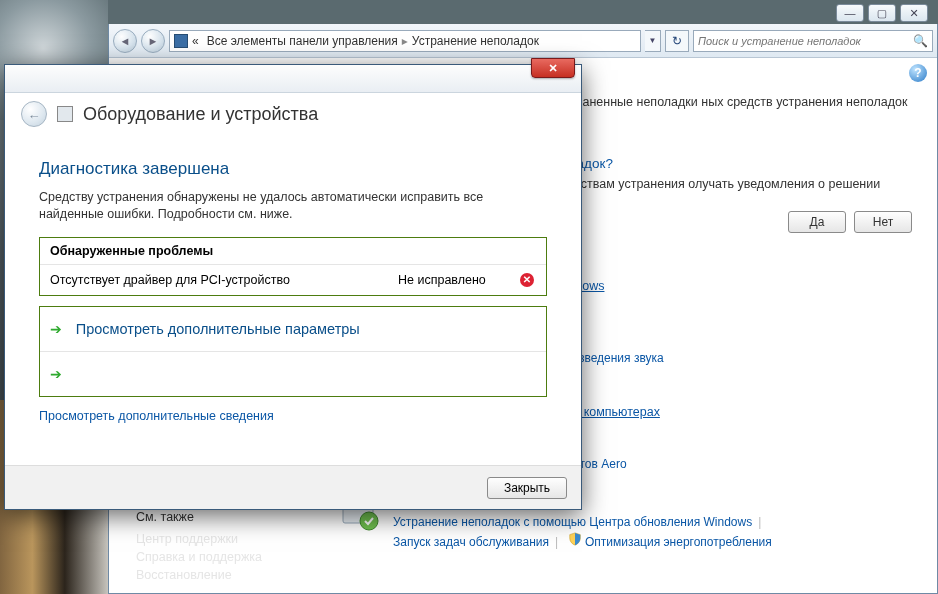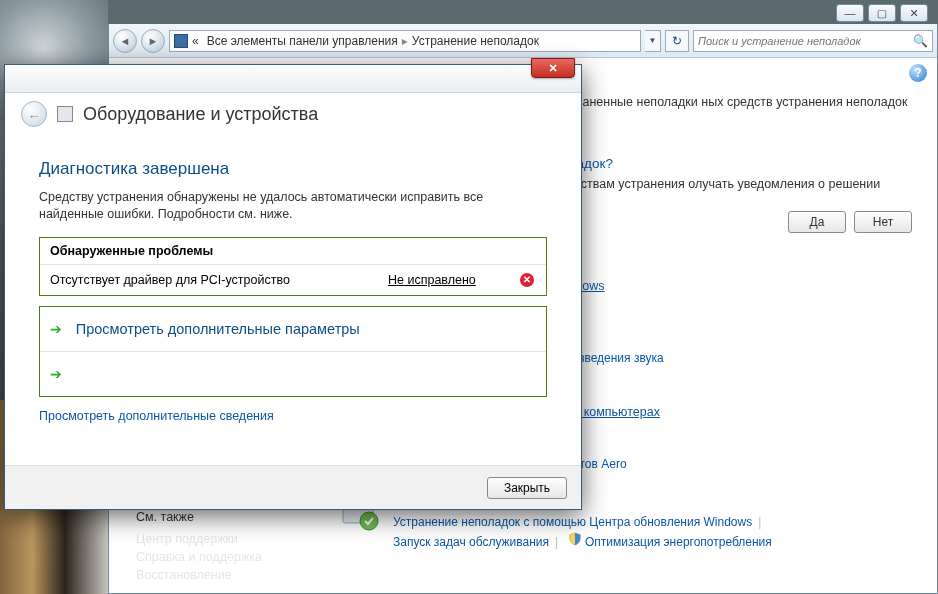--- a/index.html
+++ b/index.html
@@ -76,23 +76,23 @@
     background: radial-gradient(circle at 35% 30%, #fff, #dde7ef 60%, #c2d1dd); display:flex; align-items:center; justify-content:center; color:#7a8a9a; font-size:13px; }
   .dlg-hicon { width:16px; height:16px; border:1px solid #888; background:#e2e8ed; }
   .dlg-htitle { font-size:18px; color:#333; }
 
   .dlg-body { padding: 8px 34px 10px 34px; }
   .dlg-h1 { color:#0a4f8a; font-size:17px; font-weight:normal; margin: 16px 0 10px 0; }
   .dlg-p { font-size:12.5px; color:#333; line-height:1.35; }
 
   .panel { border:1px solid #4d7c0f; margin-top:14px; }
   .panel-h { padding:6px 10px; font-weight:bold; font-size:12.5px; border-bottom:1px solid #e5e5e5; }
-  .prob { display:flex; padding:8px 10px; font-size:12.5px; align-items:center; gap:10px; }
+  .prob { display:flex; padding:8px 10px; font-size:12.5px; align-items:center; }
   .prob .ptxt { flex:1; }
-  .prob .pstat { width:120px;text-decoration:underline; }
+  .prob .pstat { width:120px; }
   .prob .picon { width:18px; display:flex; justify-content:center; }
   .ic-err { width:14px; height:14px; border-radius:50%; background:#d23; display:flex; align-items:center; justify-content:center; color:#fff; font-size:10px; font-weight:bold; }
   .ic-warn svg { width:15px; height:15px; }
 
   .action { display:flex; align-items:center; gap:14px; padding:14px 10px; font-size:14.5px; color:#0a4f8a; border-top:1px solid #e5e5e5; }
   .action:first-of-type { border-top:none; }
   .arrow { color:#2faa2f; font-size:14px; }
 
   .dlg-link { display:block; margin-top:12px; color:#0b57a6; font-size:12.5px; text-decoration:none; }
 

